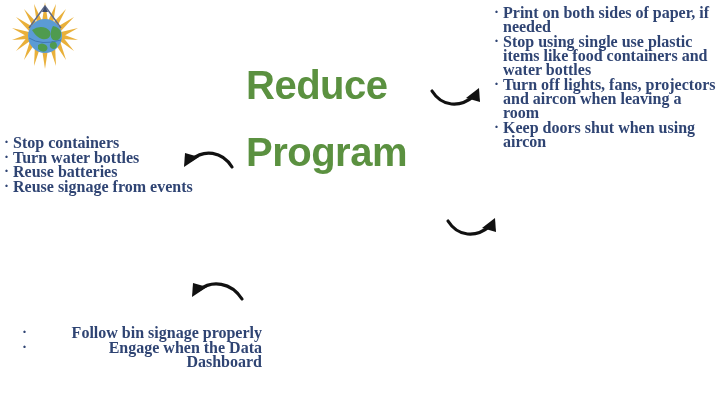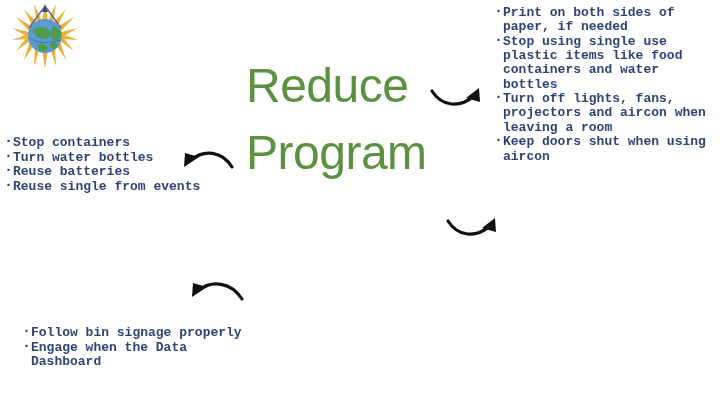--- a/index.html
+++ b/index.html
@@ -33,34 +33,34 @@
   
   .headings {
     position: absolute;
     left: 246px;
     top: 52px;
     width: 220px;
   }
   .heading {
     color: #5b9140;
     font-family: "Liberation Sans", sans-serif;
-    font-weight: normal;
-    font-size: 48px;
+    font-weight: bold;
+    font-size: 40px;
     line-height: 67px;
     letter-spacing: -0.5px;
     white-space: nowrap;
   }
 
   
   .bullets {
     position: absolute;
     color: #2f4473;
-    font-family: Liberation Mono, monospace;
+    font-family: Liberation Serif, serif;
     font-weight: bold;
-    font-size: 13px;
+    font-size: 16px;
     line-height: 14.2px;
   }
   .bullets ul {
     margin: 0;
     padding: 0;
     list-style: none;
   }
   .bullets li {
     position: relative;
     padding-left: 9px;
@@ -72,21 +72,21 @@
     left: 0px;
     top: -1px;
     font-size: 15px;
     line-height: 14.2px;
     color: #2f4473;
   }
 
   #list-reduce  { left: 494px; top: 6px;   width: 222px; }
   #list-reuse   { left: 4px;   top: 136px; width: 220px; }
   #list-recycle { left: 500px; top: 188px; width: 214px; }
-  #list-engage  { left: 22px;  top: 326px; width: 240px; }
+  #list-engage  { left: 22px;  top: 326px; width: 240px; text-align: right; }
 
   
   .arrow {
     position: absolute;
   }
   .arrow svg { display: block; overflow: visible; }
 
   #arrow-reduce  { left: 430px; top: 80px; }
   #arrow-reuse   { left: 178px; top: 143px; }
   #arrow-recycle { left: 446px; top: 210px; }
@@ -149,21 +149,21 @@
       <li>Turn off lights, fans, projectors and aircon when leaving a room</li>
       <li>Keep doors shut when using aircon</li>
     </ul>
   </div>
 
   <div class="bullets" id="list-reuse">
     <ul>
       <li>Stop containers</li>
       <li>Turn water bottles</li>
       <li>Reuse batteries</li>
-      <li>Reuse single from events</li>
+      <li>Reuse signage from events</li>
     </ul>
   </div>
 
 
   <div class="bullets" id="list-engage">
     <ul>
       <li>Follow bin signage properly</li>
       <li>Engage when the Data Dashboard</li>
     </ul>
   </div>

